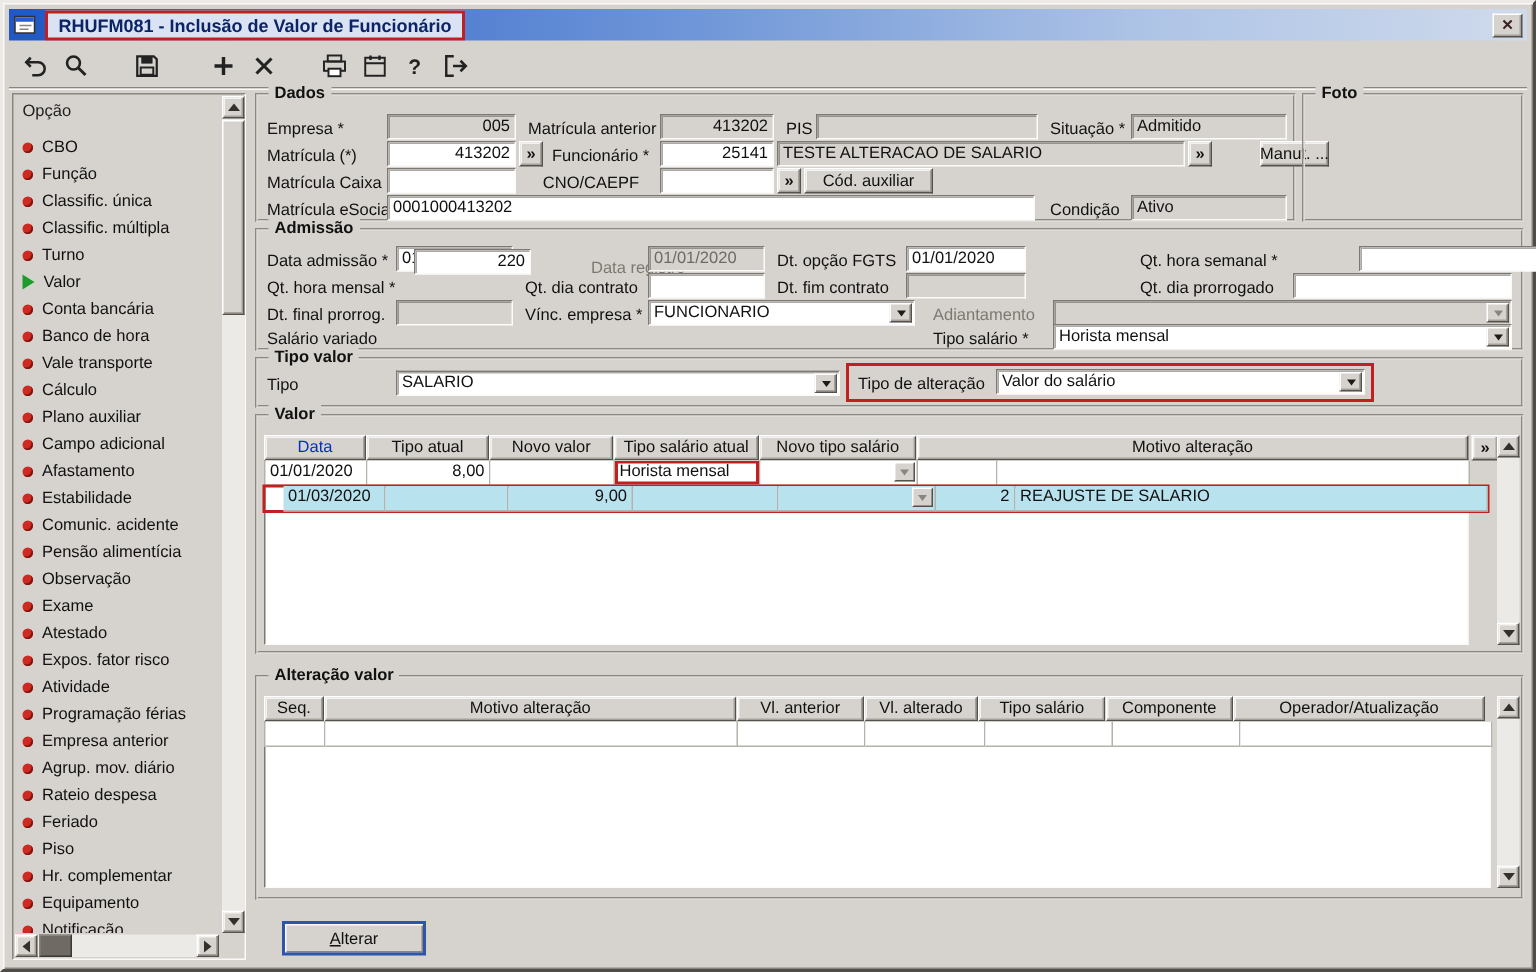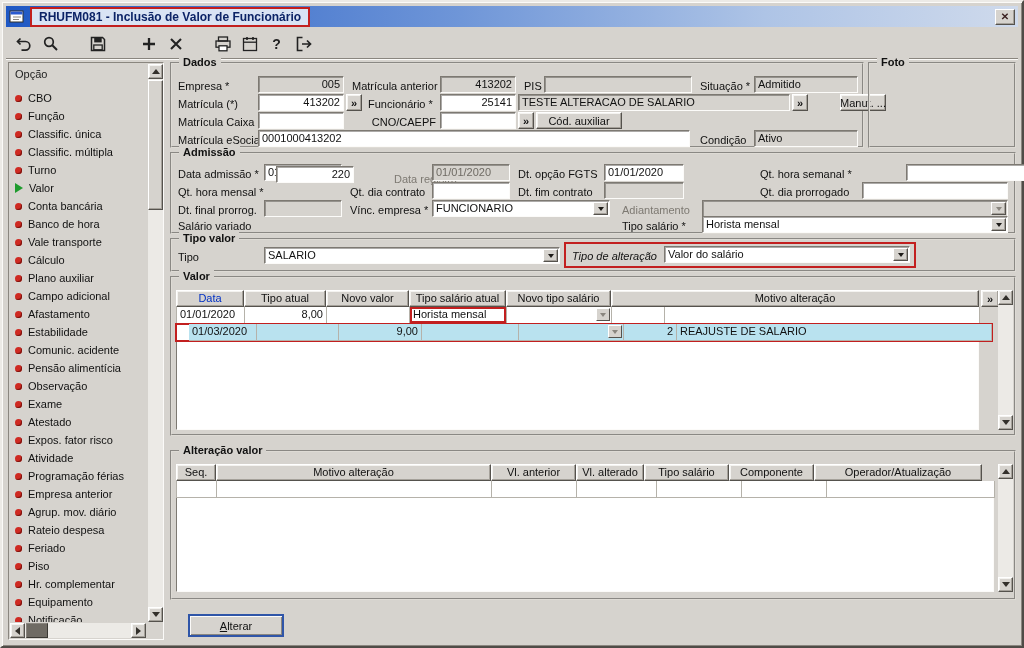--- a/index.html
+++ b/index.html
@@ -53,21 +53,21 @@
   .tri-right { width:0;height:0;border-top:4px solid transparent;border-bottom:4px solid transparent;border-left:5px solid #33302b; }
   .sb-corner { position:absolute; right:1px; bottom:1px; width:15px; height:15px; background:#d6d3ce; }
 
   
   .group { position:absolute; border:2px groove #dedbd5; }
   .legend { position:absolute; top:-8px; left:7px; background:#d6d3ce; padding:0 4px; font-size:11px; font-weight:bold; color:#111; white-space:nowrap; }
 
   
   .lbl { position:absolute; font-size:11px; color:#111; height:16px; line-height:16px; white-space:nowrap; }
   .lbl.gray { color:#7d7972; }
-  .lbl.right { text-align:right; }
+  .lbl.right { text-align:center; }
   .field { position:absolute; height:17px; background:#fff; font-size:11px; line-height:13px; padding:1px 3px;
     border:1px solid; border-color:#7d7972 #fcfbf9 #fcfbf9 #7d7972;
     box-shadow: inset 1px 1px 0 rgba(70,67,62,.45); overflow:hidden; white-space:nowrap; color:#111; }
   .field.gray { background:#d6d3ce; }
   .field.dim { color:#6f6b64; }
   .field.num { text-align:right; }
   .btn3d { position:absolute; height:17px; background:#d6d3ce; border:1px solid;
     border-color:#fff #55524d #55524d #fff; box-shadow: inset -1px -1px 0 #a5a19a, inset 1px 1px 0 #f4f3f0;
     font-size:11px; display:flex; align-items:center; justify-content:center; color:#111; white-space:nowrap; cursor:default; }
   .btn3d.lookup { font-weight:bold; font-size:11px; }
@@ -412,21 +412,21 @@
   <div class="group" style="left:168px; top:236px; width:846px; height:34px;">
     <span class="legend">Tipo valor</span>
     <div class="lbl" style="left:6px; top:9px;">Tipo</div>
     <div class="field dd" style="left:92px; top:7px; width:296px;">
       <span>SALARIO</span>
       <span class="ddbtn">
           <span class="arr"></span>
         </span>
     </div>
     <div class="annot" style="left:392px; top:2px; width:352px; height:26px;">
-      <div class="lbl" style="left:6px; top:4px;font-style:italic;">Tipo de alteração</div>
+      <div class="lbl" style="left:6px; top:4px;">Tipo de alteração</div>
       <div class="field dd" style="left:98px; top:2px; width:246px;">
         <span>Valor do salário</span>
         <span class="ddbtn">
             <span class="arr"></span>
           </span>
       </div>
     </div>
   </div>
 
   <div class="group" style="left:168px; top:274px; width:846px; height:160px;">
@@ -478,21 +478,21 @@
         </div>
     </div>
   </div>
 
   <div class="group" style="left:168px; top:448px; width:846px; height:150px;">
     <span class="legend">Alteração valor</span>
     <div class="tblhead" style="left:4px; top:12px;">
       <div class="th" style="width:40px;">Seq.</div>
       <div class="th" style="width:275px;">Motivo alteração</div>
       <div class="th" style="width:85px;">Vl. anterior</div>
-      <div class="th" style="width:68px;text-align:center;">Vl. alterado</div>
+      <div class="th" style="width:76px;text-align:center;">Vl. alterado</div>
       <div class="th" style="width:85px;">Tipo salário</div>
       <div class="th" style="width:85px;">Componente</div>
       <div class="th" style="width:168px;">Operador/Atualização</div>
     </div>
     <div class="tblbody" style="left:4px; top:29px; width:818px; height:111px;"></div>
     <div class="trow" style="left:4px; top:29px;">
       <div class="td" style="width:40px;"></div>
       <div class="td" style="width:275px;"></div>
       <div class="td" style="width:85px;"></div>
       <div class="td" style="width:80px;"></div>

